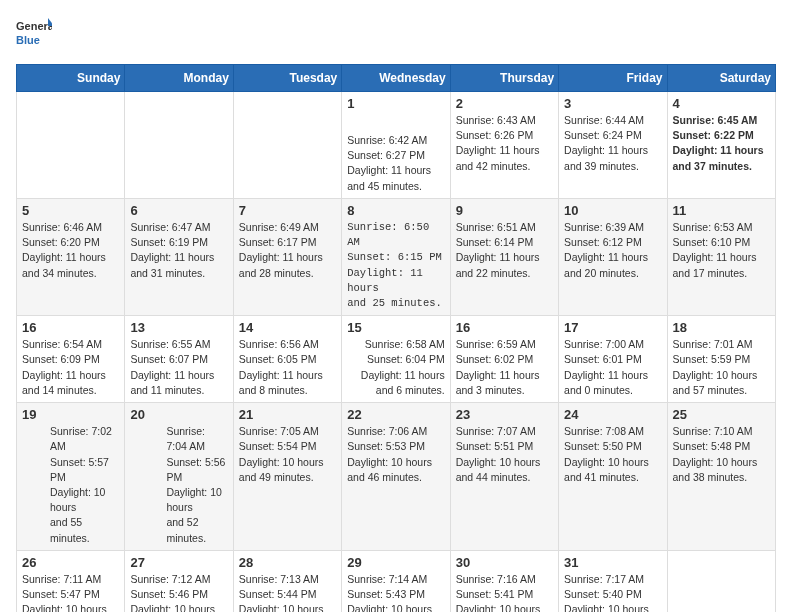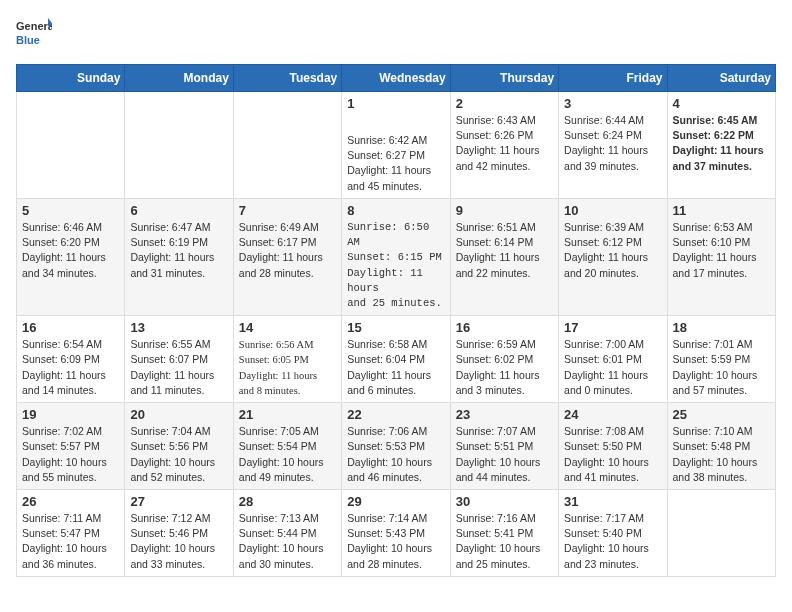--- a/index.html
+++ b/index.html
@@ -200,28 +200,28 @@
         </td>
         <td>
           <div class="day-number">13</div>
           <div class="day-info" style="white-space: pre-line;">Sunrise: 6:55 AM
 Sunset: 6:07 PM
 Daylight: 11 hours
 and 11 minutes.</div>
         </td>
         <td>
           <div class="day-number">14</div>
-          <div class="day-info" style="white-space: pre-line; font-family: Liberation Serif, serif;">Sunrise: 6:56 AM
+          <div class="day-info" style="white-space: pre-line;">Sunrise: 6:56 AM
 Sunset: 6:05 PM
 Daylight: 11 hours
 and 8 minutes.</div>
         </td>
         <td>
           <div class="day-number">15</div>
-          <div class="day-info" style="white-space: pre-line;">Sunrise: 6:58 AM
+          <div class="day-info" style="white-space: pre-line; text-align: right;">Sunrise: 6:58 AM
 Sunset: 6:04 PM
 Daylight: 11 hours
 and 6 minutes.</div>
         </td>
         <td>
           <div class="day-number">16</div>
           <div class="day-info" style="white-space: pre-line;">Sunrise: 6:59 AM
 Sunset: 6:02 PM
 Daylight: 11 hours
 and 3 minutes.</div>
@@ -237,28 +237,28 @@
           <div class="day-number">18</div>
           <div class="day-info" style="white-space: pre-line;">Sunrise: 7:01 AM
 Sunset: 5:59 PM
 Daylight: 10 hours
 and 57 minutes.</div>
         </td>
       </tr>
       <tr>
         <td>
           <div class="day-number">19</div>
-          <div class="day-info" style="white-space: pre-line;">Sunrise: 7:02 AM
+          <div class="day-info" style="white-space: pre-line; margin-left: 28px;">Sunrise: 7:02 AM
 Sunset: 5:57 PM
 Daylight: 10 hours
 and 55 minutes.</div>
         </td>
         <td>
           <div class="day-number">20</div>
-          <div class="day-info" style="white-space: pre-line;">Sunrise: 7:04 AM
+          <div class="day-info" style="white-space: pre-line; margin-left: 36px;">Sunrise: 7:04 AM
 Sunset: 5:56 PM
 Daylight: 10 hours
 and 52 minutes.</div>
         </td>
         <td>
           <div class="day-number">21</div>
           <div class="day-info" style="white-space: pre-line;">Sunrise: 7:05 AM
 Sunset: 5:54 PM
 Daylight: 10 hours
 and 49 minutes.</div>

